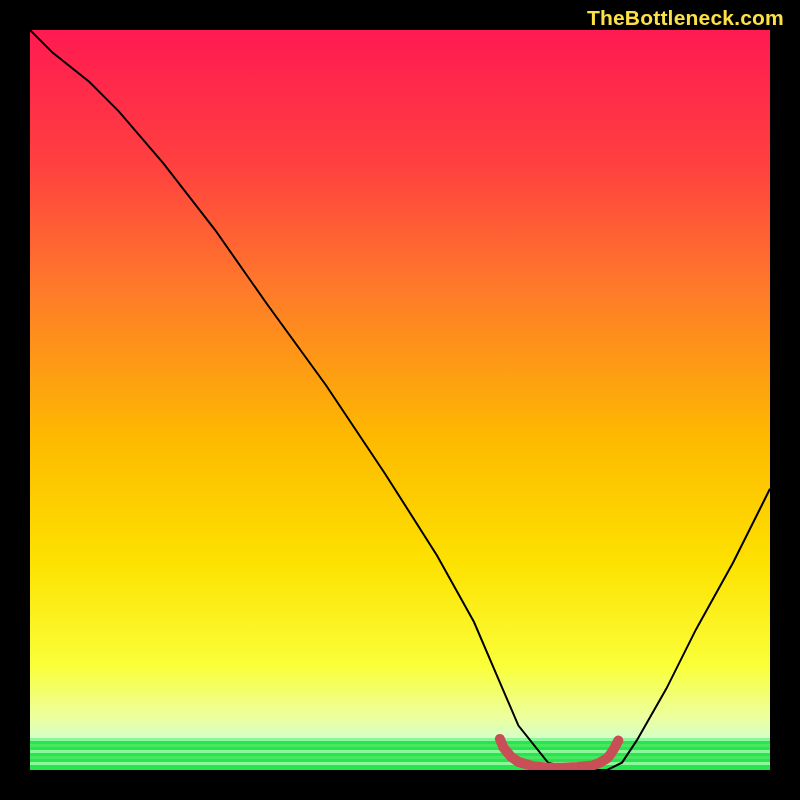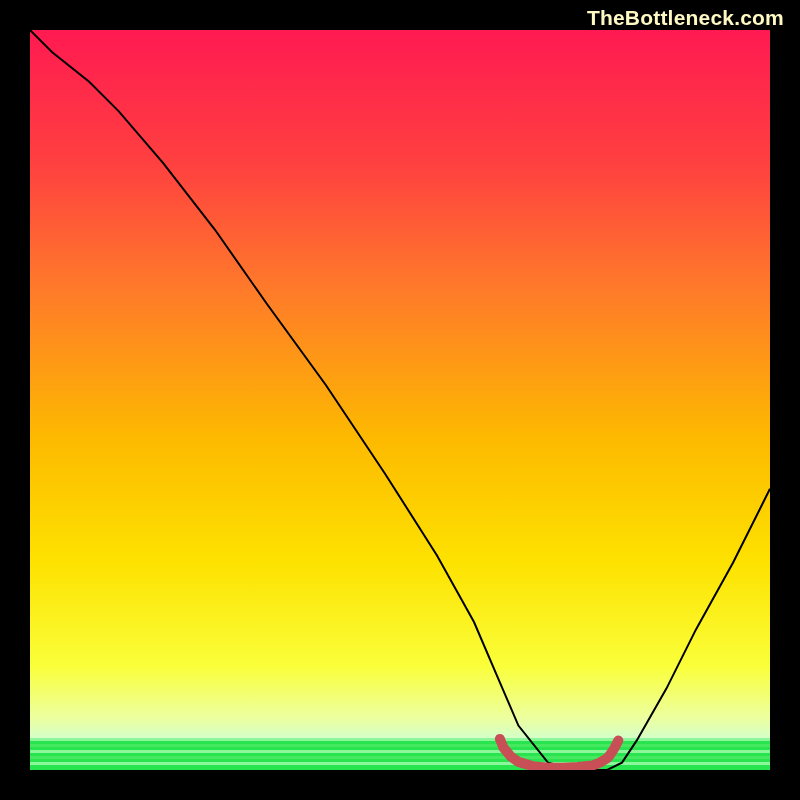--- a/index.html
+++ b/index.html
@@ -13,21 +13,21 @@
   .frame {
     position: relative;
     width: 800px;
     height: 800px;
     background: #000;
   }
   .watermark {
     position: absolute;
     top: 6px;
     right: 16px;
-    color: #fef9c3;
+    color: #fde047;
     font-family: Arial, Helvetica, sans-serif;
     font-size: 21px;
     font-weight: bold;
     letter-spacing: 0.2px;
     margin-left: 40px;
   }
   .plot-area {
     position: absolute;
     left: 30px;
     top: 30px;

